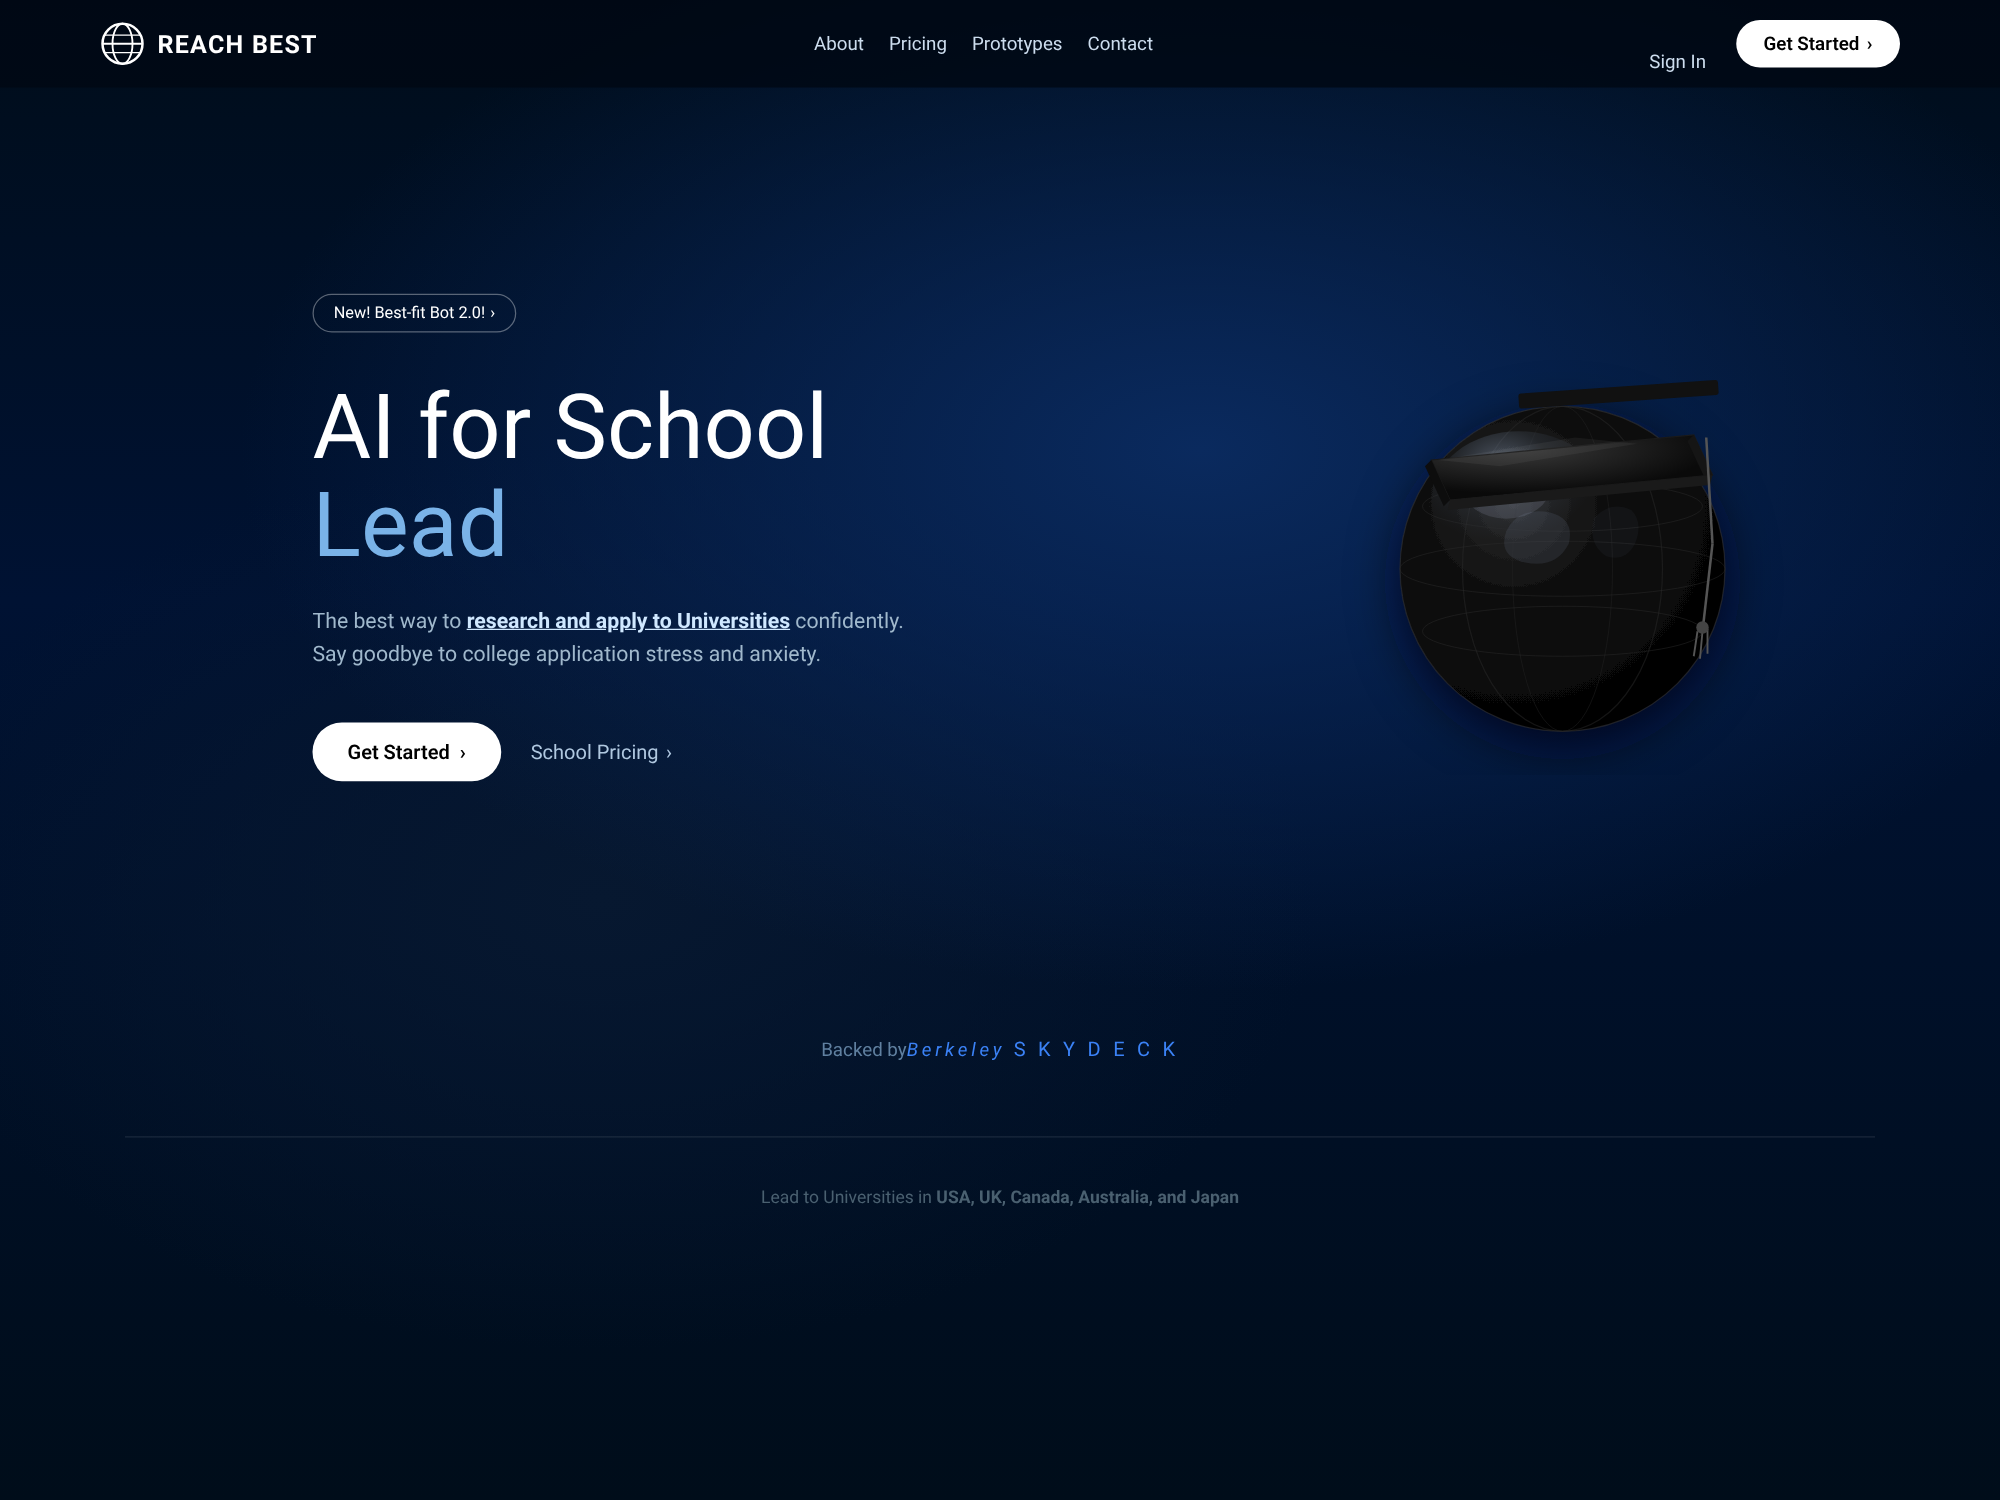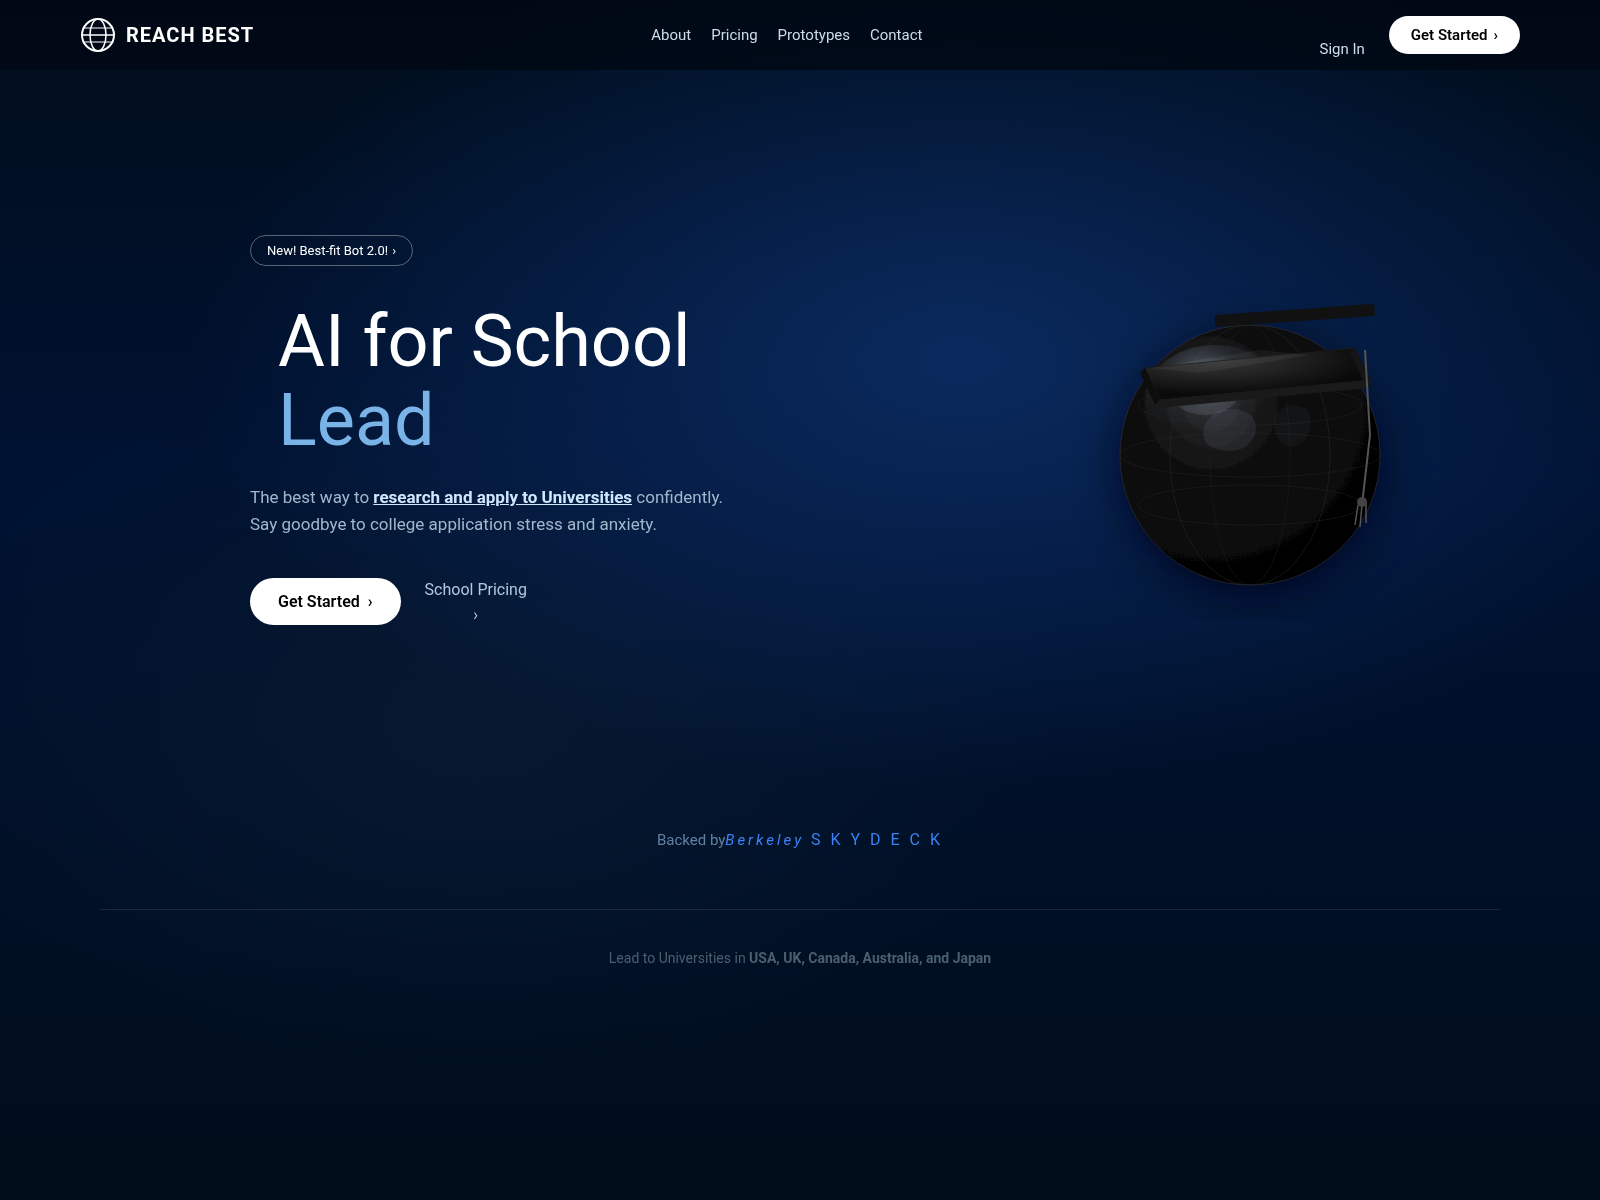--- a/index.html
+++ b/index.html
@@ -136,21 +136,20 @@
       cursor: pointer;
       justify-content: center;
     }
 
     .hero-title {
       font-size: 72px;
       font-weight: 400;
       line-height: 1.1;
       margin-bottom: 24px;
       color: #ffffff;
-      margin-left: 28px;
     }
 
     .hero-title-highlight {
       color: #7ab3e8;
     }
 
     .hero-subtitle {
       font-size: 17px;
       color: #a0b8cc;
       line-height: 1.6;
@@ -185,21 +184,20 @@
     }
 
     .school-pricing-link {
       display: flex;
       align-items: center;
       gap: 6px;
       font-size: 16px;
       color: #b0c8e0;
       cursor: pointer;
       text-decoration: none;
-      flex-direction: column;
     }
 
     
     .hero-visual {
       flex: 0 0 500px;
       display: flex;
       align-items: center;
       justify-content: center;
       position: relative;
     }

